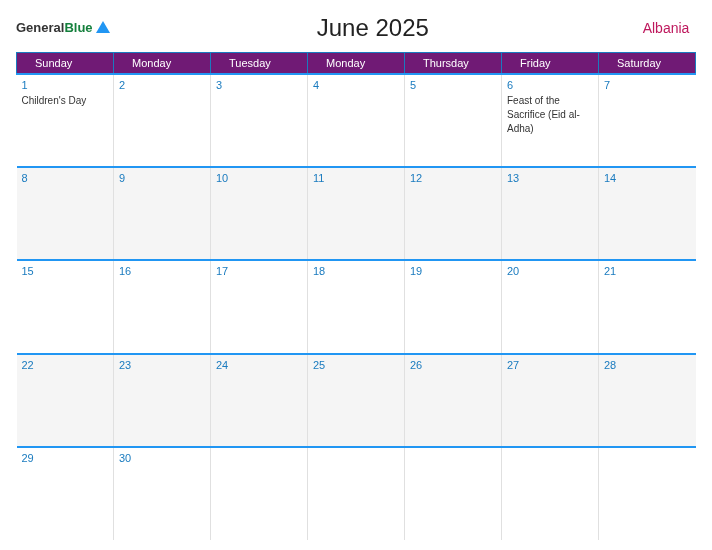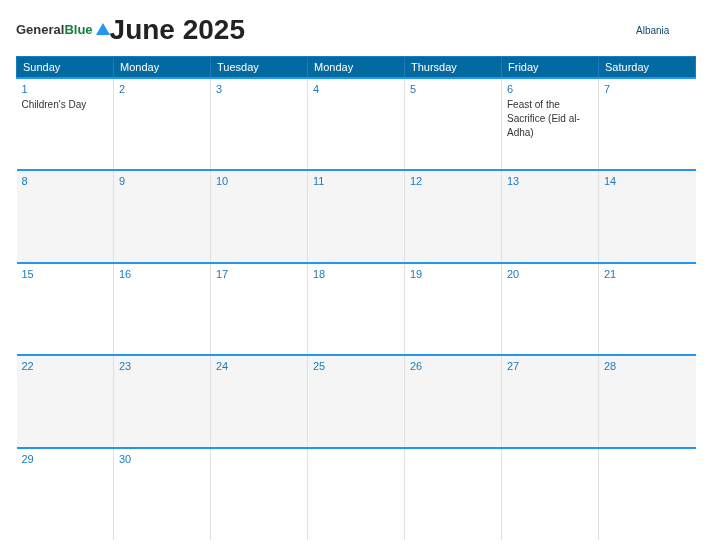--- a/index.html
+++ b/index.html
@@ -55,46 +55,46 @@
       width: 0;
       height: 0;
       border-left: 7px solid transparent;
       border-right: 7px solid transparent;
       border-bottom: 12px solid #2196F3;
       margin-left: 3px;
       margin-bottom: 1px;
     }
 
     .calendar-title {
-      font-size: 28px;
-      font-weight: bold;
+      font-size: 24px;
+      font-weight: normal;
       color: #222;
-      text-align: left;
+      text-align: center;
       flex: 1;
     }
 
     .country-name {
-      font-size: 10px;
-      color: #0c4a6e;
-      text-align: left;
+      font-size: 14px;
+      color: #be185d;
+      text-align: center;
       min-width: 60px;
     }
 
     
     .calendar-table {
       width: 100%;
       border-collapse: collapse;
       flex: 1;
     }
 
     .calendar-table thead tr th {
-      background-color: #0369a1;
+      background-color: #701a75;
       color: #fff;
       text-align: left;
-      padding: 4px 6px;
+      padding: 4px 18px;
       font-size: 11px;
       font-weight: normal;
       border: 1px solid #1a7bbf;
     }
 
     .calendar-table tbody tr td {
       border-top: 2px solid #2196F3;
       border-left: 1px solid #e0e0e0;
       border-right: none;
       border-bottom: none;

